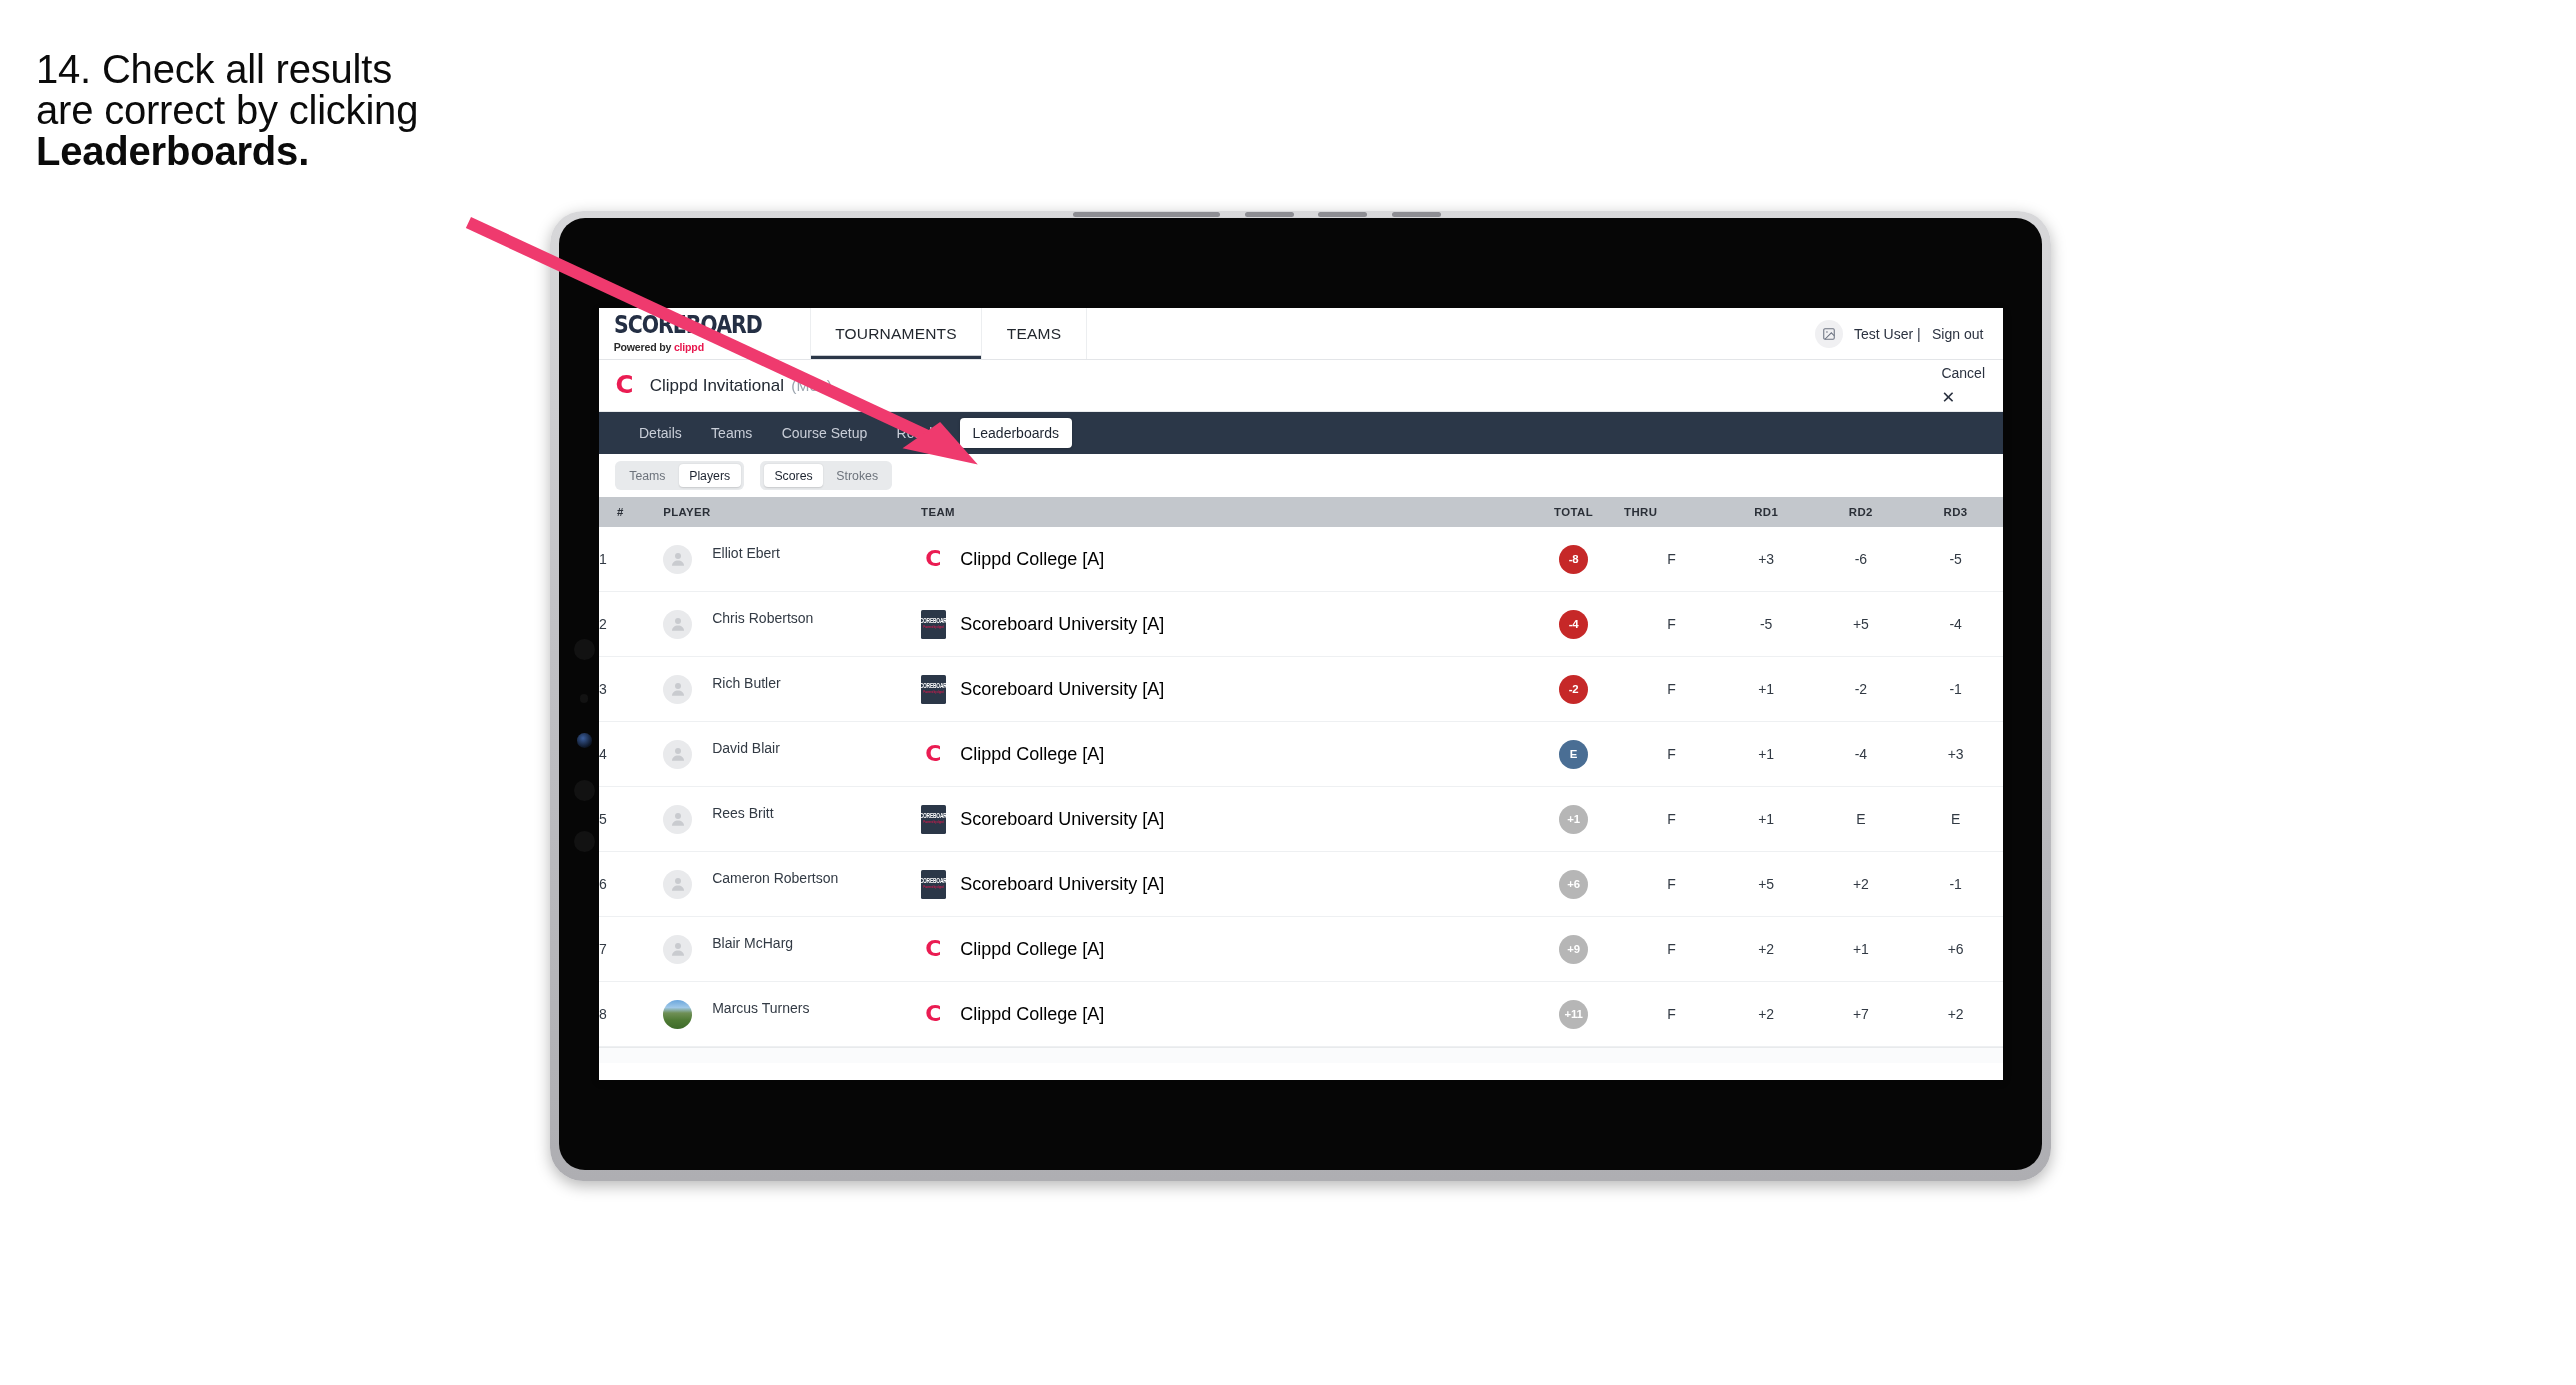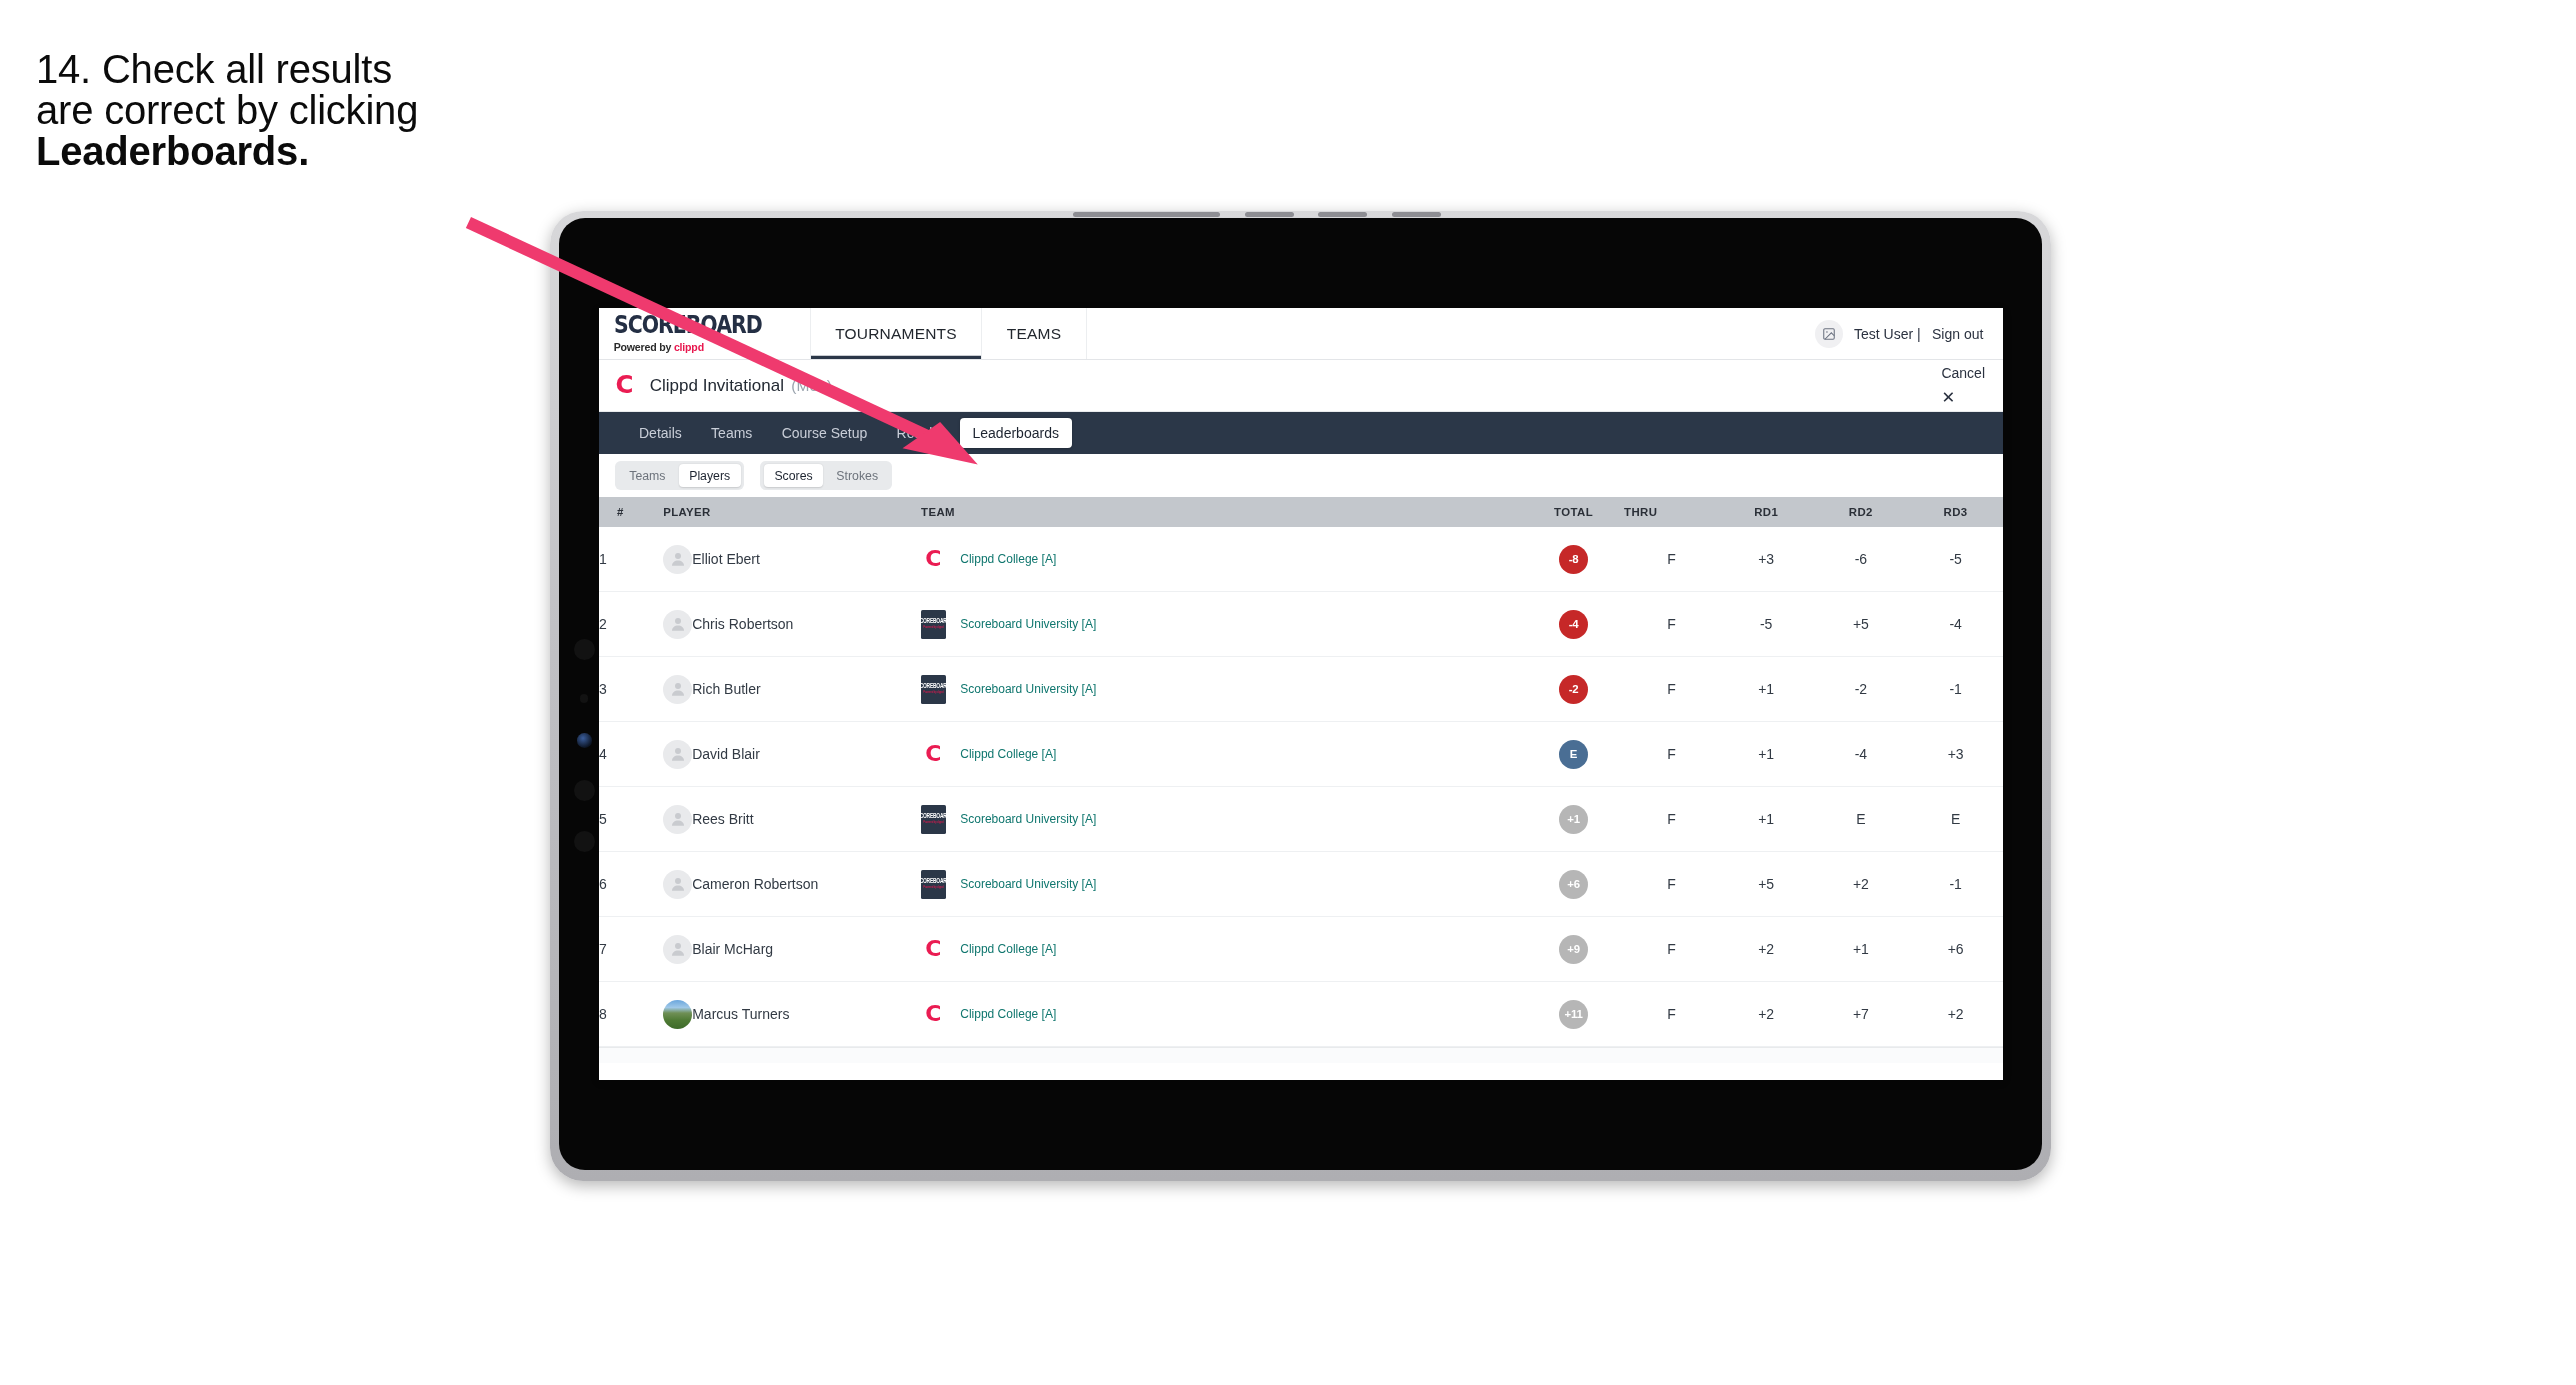--- a/index.html
+++ b/index.html
@@ -259,21 +259,21 @@
 
   #lb-table tbody tr { border-bottom: 0.8px solid #eef0f2; }
   #lb-table tbody td {
     height: 64px;
     font-size: 14px;
     color: #323a44;
     vertical-align: middle;
     padding: 0;
   }
   td.c-rank { padding-left: 18px; color: #3a424c; font-size: 14px; }
-  .player-cell { display: flex; align-items: center; gap: 0; }
+  .player-cell { display: flex; align-items: flex-start; gap: 20px; }
   .avatar {
     width: 29px; height: 29px; border-radius: 50%;
     background: #e9eaec;
     flex: none;
     display: flex; align-items: center; justify-content: center;
     overflow: hidden;
   }
   .avatar.photo {
     background: linear-gradient(180deg,
       #6ba6dd 0%, #9fc8e8 26%, #6f8f55 45%, #4e7a34 70%, #3e6a2a 100%);
@@ -291,21 +291,21 @@
     border-radius: 1.6px;
     display: flex; flex-direction: column;
     align-items: center; justify-content: center;
     gap: 1.6px;
   }
   .team-logo-sb .sb-t {
     font-size: 4.9px; font-weight: 700; color: #fff;
     letter-spacing: -0.2px; transform: scaleY(1.3);
   }
   .team-logo-sb .sb-b { font-size: 2.9px; color: #e8174e; letter-spacing: -0.2px; }
-  .team-name { font-size: 12px; color: #0f766e; }
+  .team-name { font-size: 18px; color: #000000; }
 
   .badge {
     width: 29px; height: 29px; border-radius: 50%;
     display: inline-flex; align-items: center; justify-content: center;
     color: #ffffff; font-size: 11.4px; font-weight: 600;
     letter-spacing: -0.2px;
   }
   .badge.under { background: #c62828; }
   .badge.even  { background: #4a6e94; }
   .badge.over  { background: #b6b6b6; }

